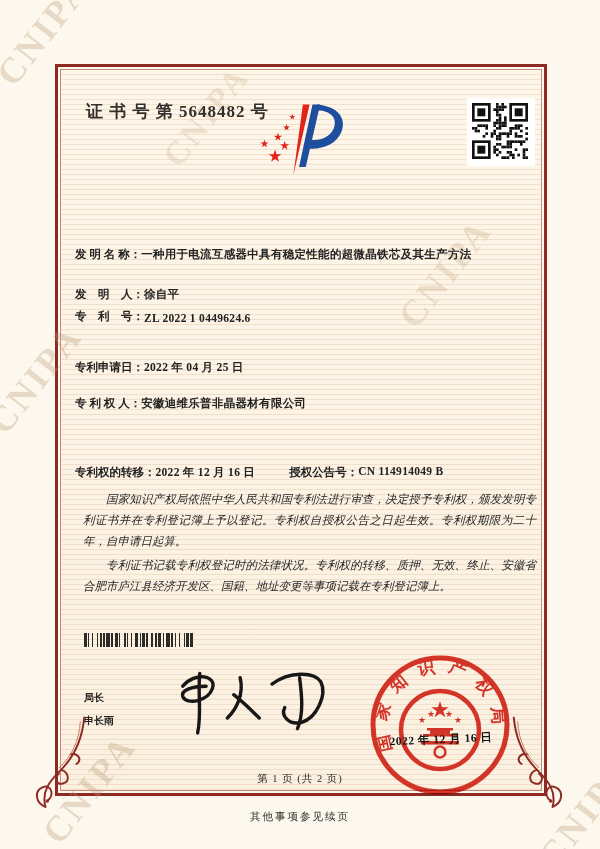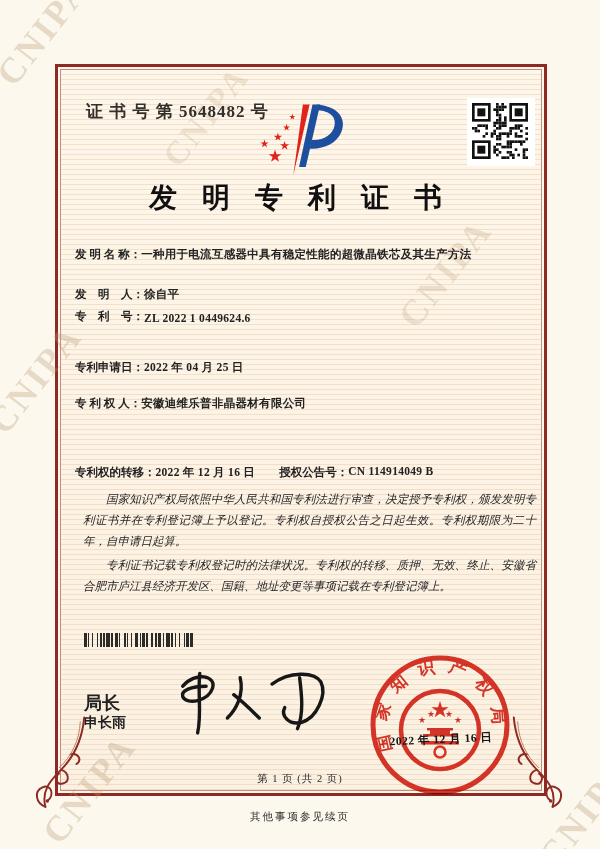--- a/index.html
+++ b/index.html
@@ -24,33 +24,33 @@
   .logo{position:absolute;left:252px;top:101px;width:96px;height:78px;z-index:5;}
   .qr{position:absolute;left:467px;top:98px;width:68px;height:68px;background:#fff;
       padding:5px;box-sizing:border-box;z-index:5;}
   .title{position:absolute;left:0;width:100%;top:179px;text-align:center;font-size:28px;
          font-weight:bold;letter-spacing:9px;color:#101010;white-space:pre;z-index:5;}
   
   .frow{position:absolute;left:75px;display:flex;font-size:11.5px;font-weight:bold;
         white-space:pre;z-index:5;color:#222;}
   .flabel{flex:0 0 auto;}
   .fvalue{letter-spacing:0.3px;}
-  .grant2{margin-left:24px;}
+  .grant2{margin-left:34px;}
   
   .paras{position:absolute;left:75px;top:489px;width:461px;font-size:11.5px;line-height:21px;
          font-style:italic;font-weight:500;text-align:justify;color:#262626;z-index:5;}
   .paras p{margin:0 0 3px 8px;text-indent:2em;}
   
   .barcode{position:absolute;left:84px;top:633px;height:14px;width:170px;display:flex;
            align-items:stretch;z-index:5;}
   
   .signer-role{position:absolute;left:84px;top:691px;font-family:"Liberation Sans","DejaVu Sans",sans-serif;
-        font-size:18px;font-weight:bold;color:#222;z-index:5;}
+        font-size:10px;font-weight:bold;color:#222;z-index:5;}
   .signer-name{position:absolute;left:84px;top:714px;font-family:Liberation Mono, monospace;
-        font-size:14px;font-weight:bold;color:#222;z-index:5;}
+        font-size:10px;font-weight:bold;color:#222;z-index:5;}
   .signature{position:absolute;left:170px;top:662px;z-index:6;}
   
   .seal{position:absolute;left:355px;top:640px;width:170px;height:170px;z-index:8;
         mix-blend-mode:multiply;opacity:0.93;}
   .seal-date{position:absolute;left:366px;top:732px;width:150px;text-align:center;
         font-size:11.5px;font-weight:bold;color:#141414;transform:rotate(-2.5deg);
         letter-spacing:0.5px;white-space:pre;z-index:9;}
   
   .page-indicator{position:absolute;left:0;width:100%;top:772px;text-align:center;
         font-size:10.5px;letter-spacing:1px;white-space:pre;z-index:5;color:#2a2a2a;}
@@ -215,21 +215,20 @@
         <rect x="5.333333333333333" y="5.333333333333333" width="8" height="8" fill="#111"></rect>
         <rect x="37.33333333333333" y="0" width="18.666666666666664" height="18.666666666666664" fill="#111"></rect>
         <rect x="40" y="2.6666666666666665" width="13.333333333333332" height="13.333333333333332" fill="#fff"></rect>
         <rect x="42.666666666666664" y="5.333333333333333" width="8" height="8" fill="#111"></rect>
         <rect x="0" y="37.33333333333333" width="18.666666666666664" height="18.666666666666664" fill="#111"></rect>
         <rect x="2.6666666666666665" y="40" width="13.333333333333332" height="13.333333333333332" fill="#fff"></rect>
         <rect x="5.333333333333333" y="42.666666666666664" width="8" height="8" fill="#111"></rect>
       </svg>
   </div>
 
-  <div class="title">发 明 专 利 证 书</div>
 
   <div class="frow" style="top:247px;">
     <span class="flabel">发 明 名 称：</span>
     <span class="fvalue">一种用于电流互感器中具有稳定性能的超微晶铁芯及其生产方法</span>
   </div>
   <div class="frow" style="top:287px;">
     <span class="flabel">发　明　人：</span>
     <span class="fvalue">徐自平</span>
   </div>
   <div class="frow" style="top:309px;align-items:flex-end;">

